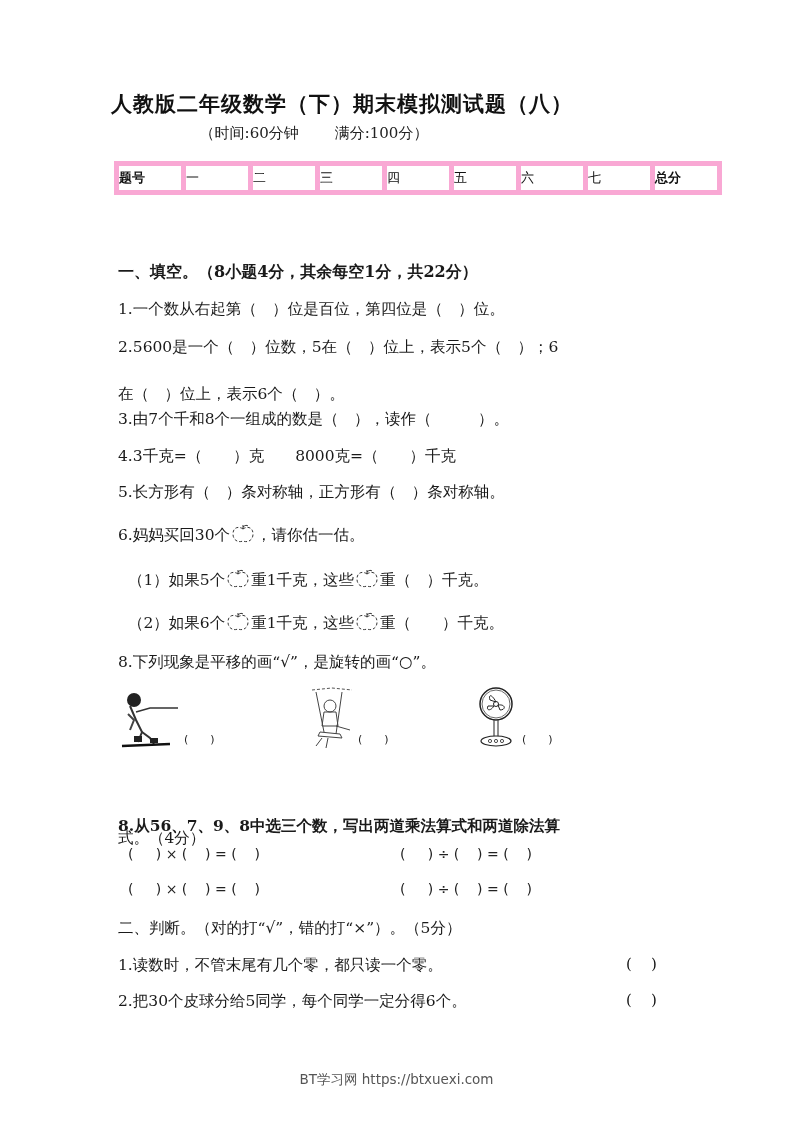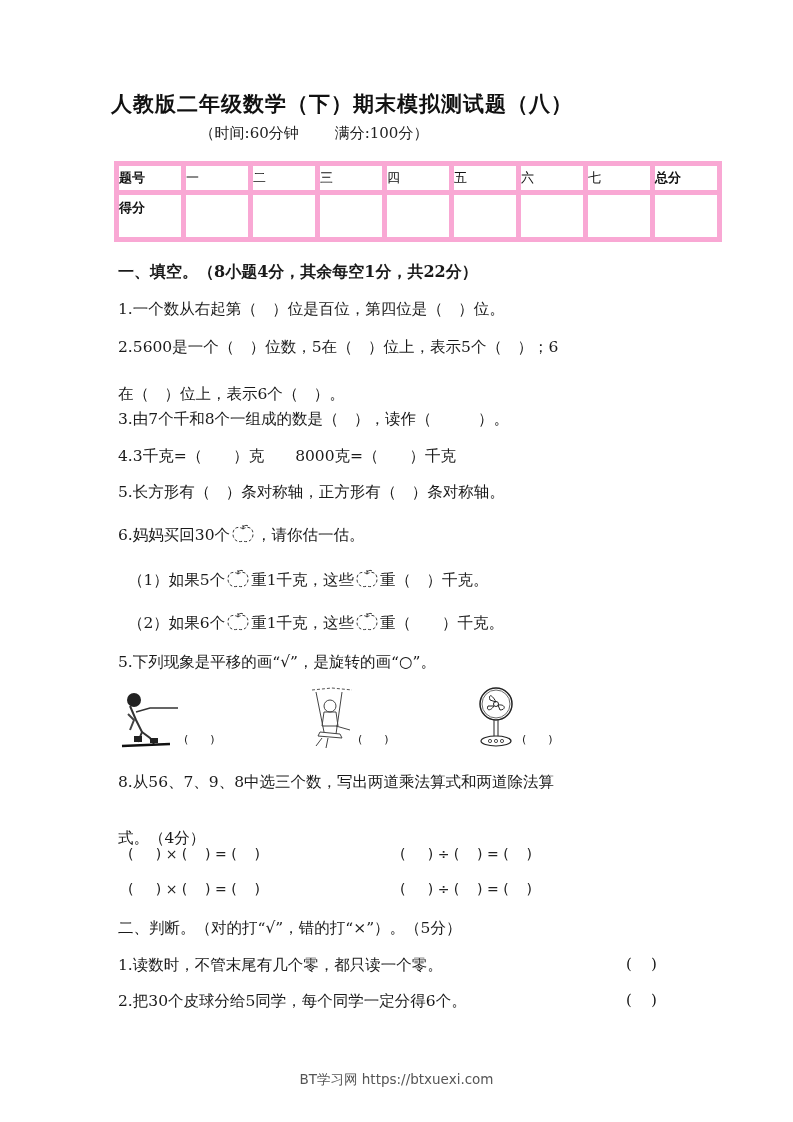--- a/index.html
+++ b/index.html
@@ -46,31 +46,20 @@
       <td class="hd">题号</td>
       <td>一</td>
       <td>二</td>
       <td>三</td>
       <td>四</td>
       <td>五</td>
       <td>六</td>
       <td>七</td>
       <td class="hd">总分</td>
     </tr>
-    <tr class="r2">
-      <td class="hd">得分</td>
-      <td></td>
-      <td></td>
-      <td></td>
-      <td></td>
-      <td></td>
-      <td></td>
-      <td></td>
-      <td></td>
-    </tr>
   </tbody>
     </table>
 
   <div class="line sec" style="top:262px;">一、填空。（8小题4分，其余每空1分，共22分）</div>
   <div class="line" style="top:299px;">1.一个数从右起第（　）位是百位，第四位是（　）位。</div>
   <div class="line" style="top:337px;">2.5600是一个（　）位数，5在（　）位上，表示5个（　）；6</div>
   <div class="line" style="top:351px;margin-top:33px;">在（　）位上，表示6个（　）。</div>
   <div class="line" style="top:409px;">3.由7个千和8个一组成的数是（　），读作（　　　）。</div>
   <div class="line" style="top:446px;">4.3千克=（　　）克　　8000克=（　　）千克</div>
   <div class="line" style="top:482px;">5.长方形有（　）条对称轴，正方形有（　）条对称轴。</div>
@@ -93,21 +82,21 @@
   <div class="line sub" style="top:612px;">
     <span>（2）如果6个</span><svg class="apple" viewBox="0 0 26 20">
         <path d="M13 5 C9 2 3 3 3 10 C3 16 8 19 13 17 C18 19 23 16 23 10 C23 3 17 2 13 5" fill="none" stroke="#333" stroke-width="1" stroke-dasharray="3 2"></path>
         <path d="M13 5 L13 1 M13 3 C15 1 17 1 18 2" fill="none" stroke="#333" stroke-width="1"></path>
       </svg><span>重1千克，这些</span><svg class="apple" viewBox="0 0 26 20">
         <path d="M13 5 C9 2 3 3 3 10 C3 16 8 19 13 17 C18 19 23 16 23 10 C23 3 17 2 13 5" fill="none" stroke="#333" stroke-width="1" stroke-dasharray="3 2"></path>
         <path d="M13 5 L13 1 M13 3 C15 1 17 1 18 2" fill="none" stroke="#333" stroke-width="1"></path>
       </svg><span>重（　　）千克。</span>
   </div>
 
-  <div class="line" style="top:652px;">5.下列现象是平移的画“√”，是旋转的画“○”。</div>
+  <div class="line" style="top:652px;">8.下列现象是平移的画“√”，是旋转的画“○”。</div>
 
   <div class="pics">
 
     <svg class="pic" style="left:2px;" width="64" height="64" viewBox="0 0 64 64">
       <circle cx="14" cy="14" r="7" fill="#222"></circle>
       <path d="M10 20 L16 34 L22 46 L18 56" fill="none" stroke="#333" stroke-width="2"></path>
       <path d="M16 26 L30 22 L58 22" fill="none" stroke="#333" stroke-width="1.5"></path>
       <path d="M8 28 L14 34 L10 44" fill="none" stroke="#444" stroke-width="2"></path>
       <path d="M22 46 L30 52 L34 58" fill="none" stroke="#333" stroke-width="2"></path>
       <rect x="14" y="50" width="8" height="6" fill="#222"></rect>
@@ -136,21 +125,21 @@
       <path d="M20 20 C16 26 12 24 14 20 Z" fill="none" stroke="#222" stroke-width="1"></path>
       <path d="M20 34 L20 50 M24 34 L24 50" stroke="#222" stroke-width="1"></path>
       <ellipse cx="22" cy="55" rx="15" ry="5" fill="none" stroke="#222" stroke-width="1.2"></ellipse>
       <circle cx="16" cy="55" r="1.6" fill="none" stroke="#222" stroke-width="0.8"></circle>
       <circle cx="22" cy="55" r="1.6" fill="none" stroke="#222" stroke-width="0.8"></circle>
       <circle cx="28" cy="55" r="1.6" fill="none" stroke="#222" stroke-width="0.8"></circle>
     </svg>
     <span class="paren" style="left:404px; top:46px;">(　　)</span>
   </div>
 
-  <div class="line" style="top:772px;">8.从56、7、9、8中选三个数，写出两道乘法算式和两道除法算</div>
+  <div class="line" style="top:816px;font-weight:bold;">8.从56、7、9、8中选三个数，写出两道乘法算式和两道除法算</div>
   <div class="line" style="top:808px;margin-top:20px;">式。（4分）</div>
 
   <div class="eq" style="left:128px; top:846px;">(     ) × (    ) = (    )</div>
   <div class="eq" style="left:400px; top:846px;">(     ) ÷ (    ) = (    )</div>
   <div class="eq" style="left:128px; top:881px;">(     ) × (    ) = (    )</div>
   <div class="eq" style="left:400px; top:881px;">(     ) ÷ (    ) = (    )</div>
 
   <div class="line" style="top:918px;">二、判断。（对的打“√”，错的打“×”）。（5分）</div>
   <div class="line" style="top:955px;">1.读数时，不管末尾有几个零，都只读一个零。</div>
   <div class="judge-paren" style="top:955px;">(    )</div>

